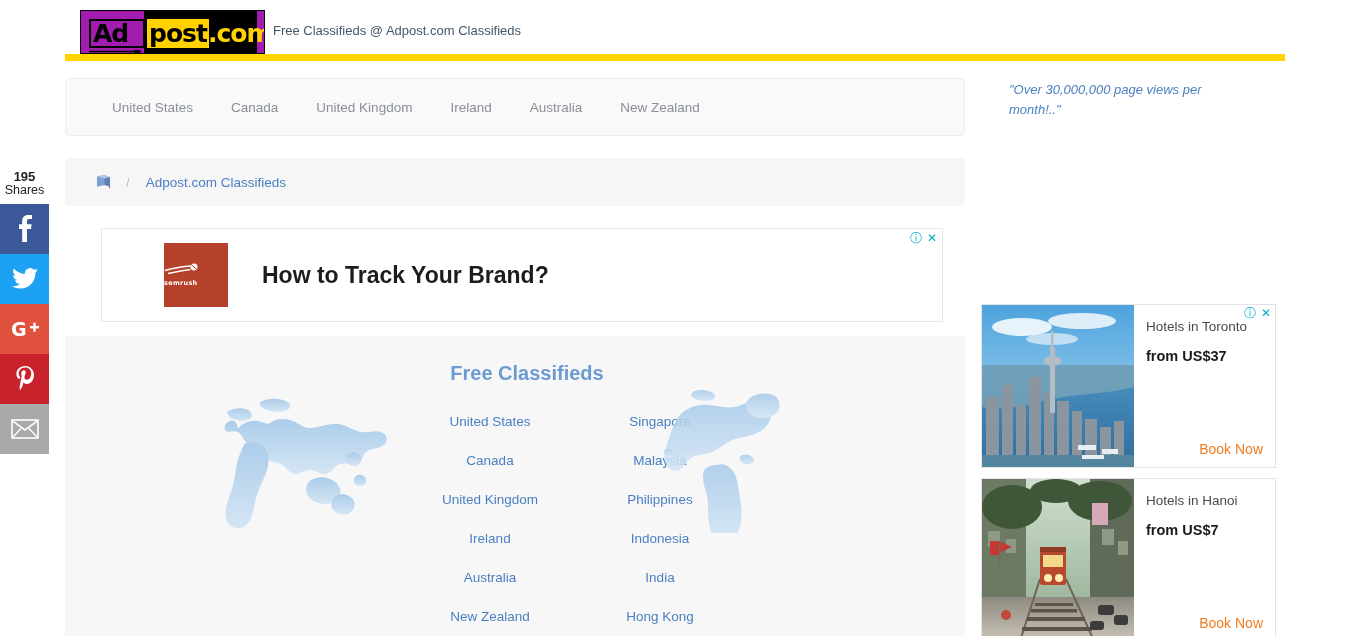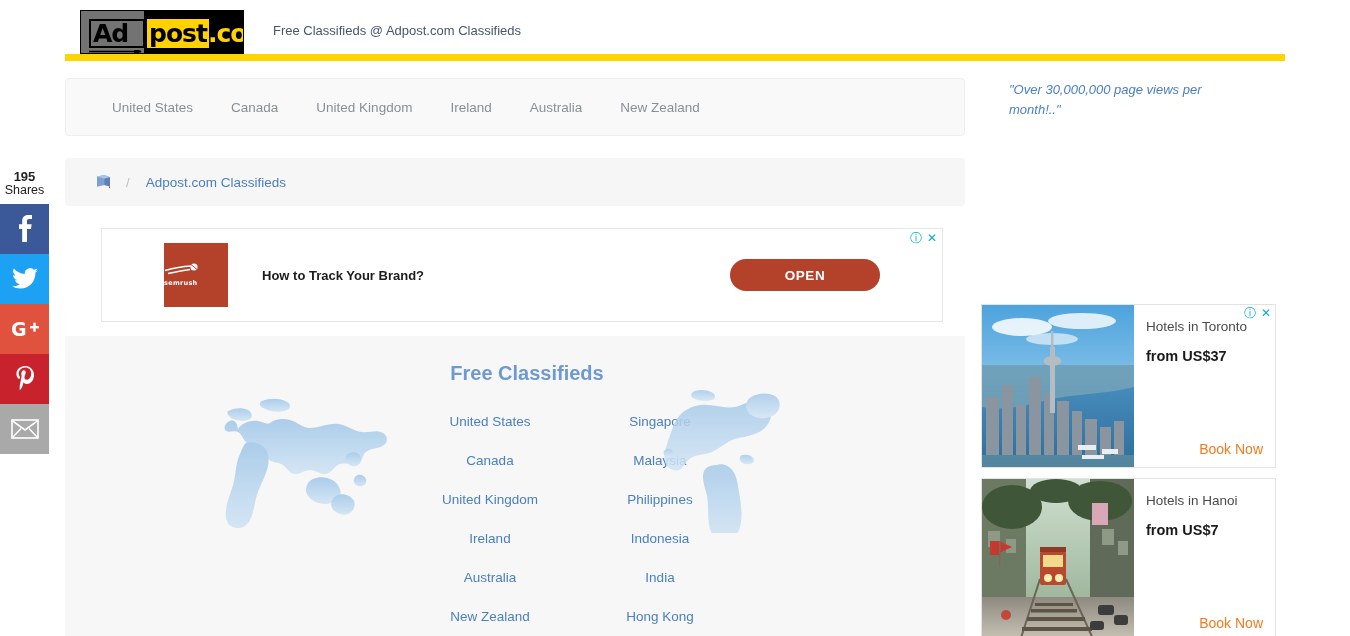--- a/index.html
+++ b/index.html
@@ -33,22 +33,22 @@
   .share-btn svg { display:block; }
 
   
   #header { position: absolute; left: 0; top: 0; width: 1350px; height: 68px; }
   #yellow-bar {
     position: absolute; left: 65px; top: 54px;
     width: 1220px; height: 7px; background: #ffd400;
   }
   #logo {
     position: absolute; left: 80px; top: 10px;
-    width: 164px; height: 44px;
-    background: #737373;
+    width: 185px; height: 44px;
+    background: #a21caf;
     border: 1px solid #000;
     overflow: hidden;
   }
   #logo .logo-inner {
     position: absolute; left: 0; top: 0; width: 176px; height: 44px;
   }
   #logo .blk {
     position: absolute; left: 63px; top: 0; width: 113px; height: 44px;
     background: #000;
   }
@@ -145,21 +145,21 @@
     display: flex; flex-direction: column;
     align-items: flex-start; justify-content: center;
   }
   #semrush-logo .sr-name {
     font-size: 6.5px; font-weight: bold; color: #fff;
     letter-spacing: .3px; margin-top: 3px;
     font-family: "DejaVu Sans", sans-serif;
   }
   #ad-text { margin-left: 34px; width: 400px; }
   #ad-text .ad-title {
-    font-size: 13px; font-weight: bold; color: #1c1c1c;
+    font-size: 23px; font-weight: bold; color: #1c1c1c;
   }
   #ad-text .ad-desc { font-size: 13px; color: #4a4a4a; line-height: 18px; }
   #open-btn {
     margin-left: 68px;
     width: 150px; height: 32px;
     background: #b4422b; border-radius: 17px;
     color: #fff; font-size: 13.5px; font-weight: bold;
     letter-spacing: .6px;
     display: flex; align-items: center; justify-content: center;
     cursor: pointer; border: none;
@@ -338,21 +338,20 @@
         <path d="M1 7.5c7-2 16-4 26-4.5" stroke="#fff" stroke-width="1.7" fill="none"></path>
         <path d="M4 10.5c8-1.5 15-3 22-4" stroke="#fff" stroke-width="1.3" fill="none"></path>
         <circle cx="30" cy="4" r="3.6" fill="#fff"></circle>
         <path d="M27 1.5 33 6.5" stroke="#b4422b" stroke-width="1" fill="none"></path>
       </svg>
       <div class="sr-name">semrush</div>
     </div>
     <div id="ad-text">
       <div class="ad-title">How to Track Your Brand?</div>
     </div>
-    <button id="open-btn">OPEN</button>
   </div>
 
   <div id="fc-panel">
     <div id="fc-title">Free Classifieds</div>
     <div id="fc-links">
       <a href="#">United States</a>
       <a href="#">Singapore</a>
       <a href="#">Canada</a>
       <a href="#">Malaysia</a>
       <a href="#">United Kingdom</a>

